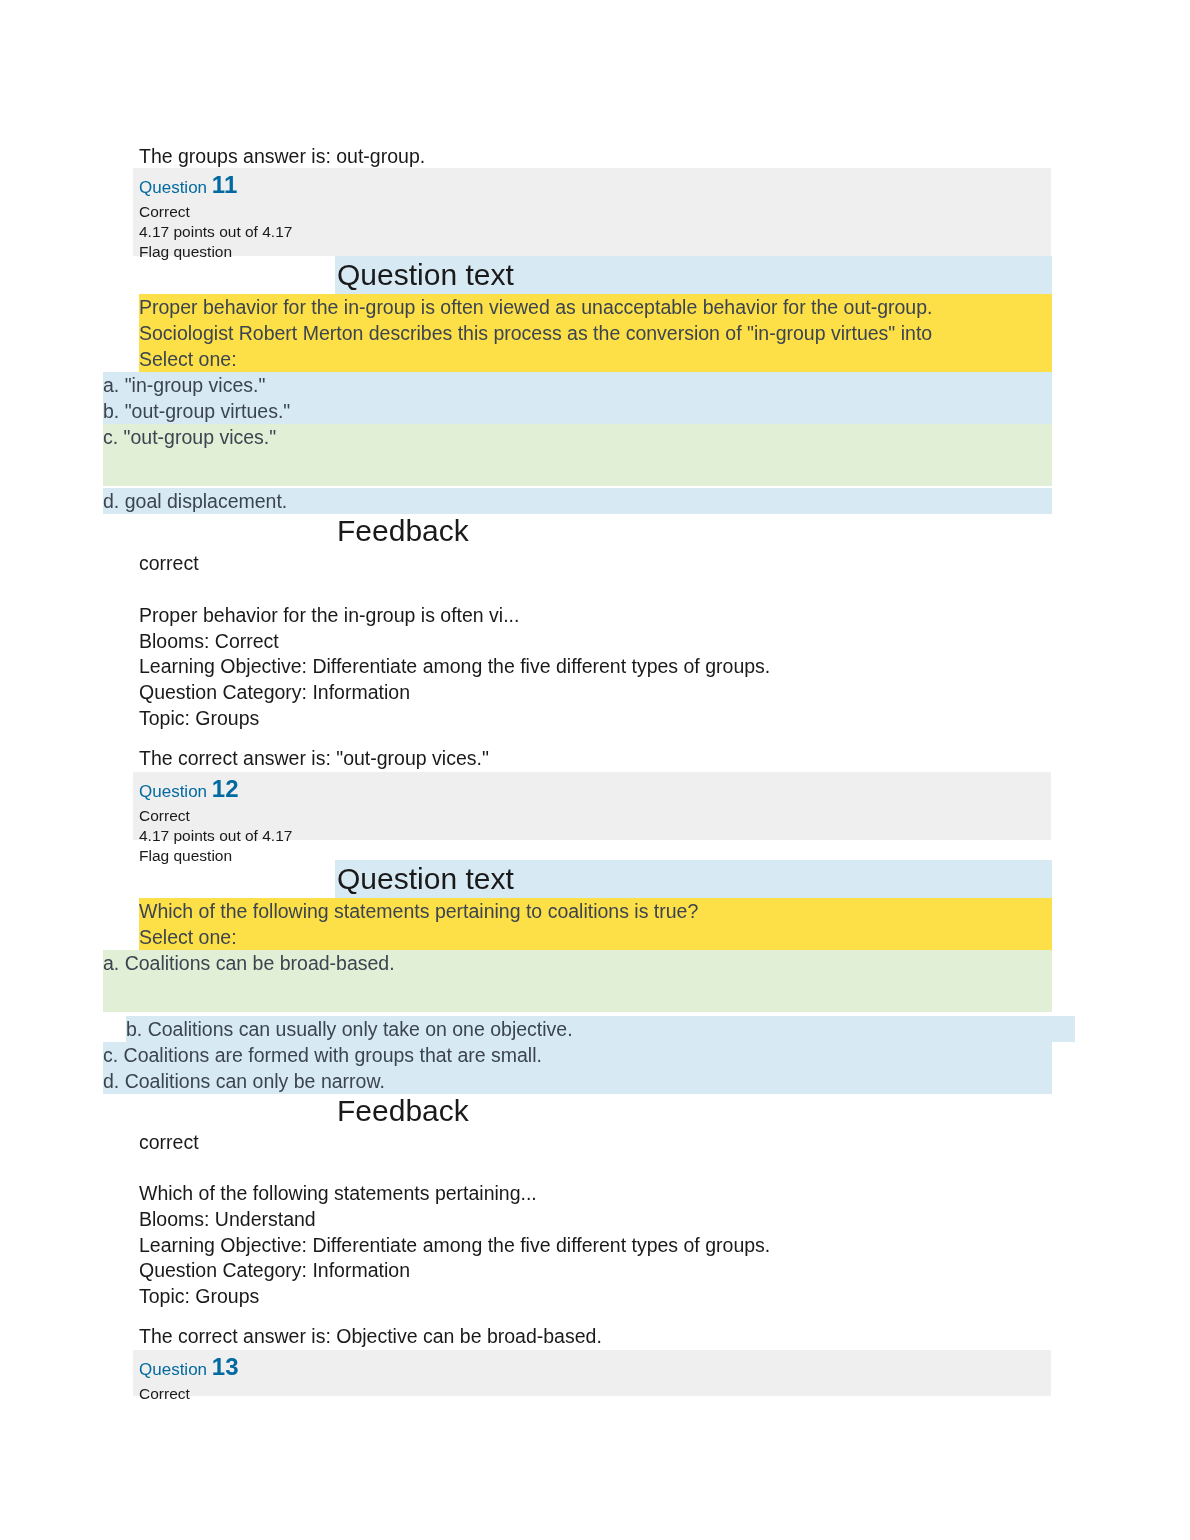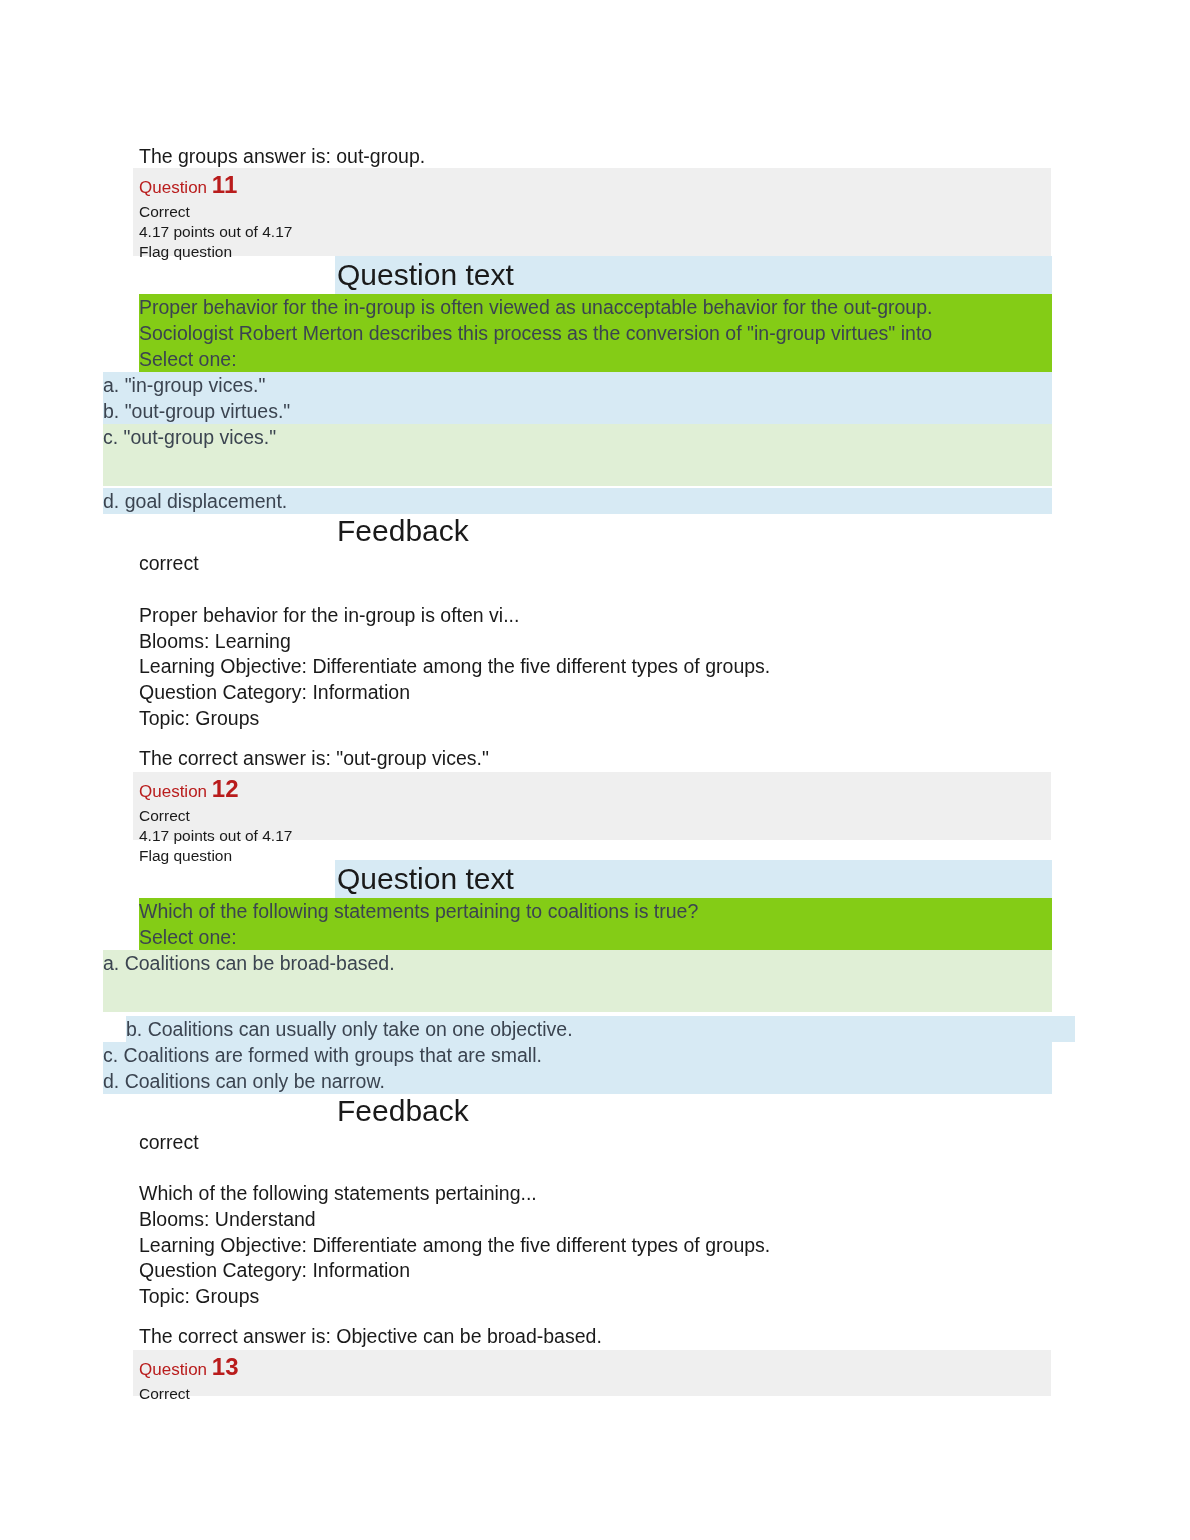--- a/index.html
+++ b/index.html
@@ -45,38 +45,38 @@
     background: #efefef;
   }
   .qband .qh {
     position: absolute;
     left: 6px;
     white-space: pre;
   }
   .qh-title {
     top: 3px;
     font-size: 17px;
-    color: #b91c1c;
+    color: #0369a1;
   }
   .qh-title b {
     font-size: 24px;
     font-weight: bold;
     letter-spacing: .2px;
   }
   .qh-sub {
     font-size: 15.5px;
     line-height: 20px;
     color: #1a1a1a;
   }
 
   
   .stem {
     left: 139px;
     width: 913px;
-    background: #84cc16;
+    background: #fde047;
     font-size: 19.5px;
     line-height: 26px;
     color: #3b4450;
   }
   
   .stem-head {
     left: 335px;
     width: 717px;
     background: #d7eaf4;
   }
@@ -147,21 +147,21 @@
   </div>
 
   <div class="row opt opt-blue" style="top:488px; height:26px;">
     <div class="olab"><span>d.</span><span> </span><span>goal displacement.</span></div>
   </div>
 
   <div class="row head-white" style="top:512px;">Feedback</div>
 
   <div class="row plain" style="top:550px;">correct</div>
   <div class="row plain" style="top:602px;">Proper behavior for the in-group is often vi...</div>
-  <div class="row plain" style="top:628px;">Blooms: Learning</div>
+  <div class="row plain" style="top:628px;">Blooms: Correct</div>
   <div class="row plain" style="top:653px;">Learning Objective: Differentiate among the five different types of groups.</div>
   <div class="row plain" style="top:679px;">Question Category: Information</div>
   <div class="row plain" style="top:705px;">Topic: Groups</div>
   <div class="row plain" style="top:745px;">The correct answer is: "out-group vices."</div>
 
   <div class="row qband" style="top:772px; height:68px;">
     <div class="qh qh-title"><span>Question</span><span> </span><b>12</b></div>
     <div class="qh qh-sub" style="top:34px;">Correct</div>
     <div class="qh qh-sub" style="top:54px;">4.17 points out of 4.17</div>
     <div class="qh qh-sub" style="top:74px;">Flag question</div>

